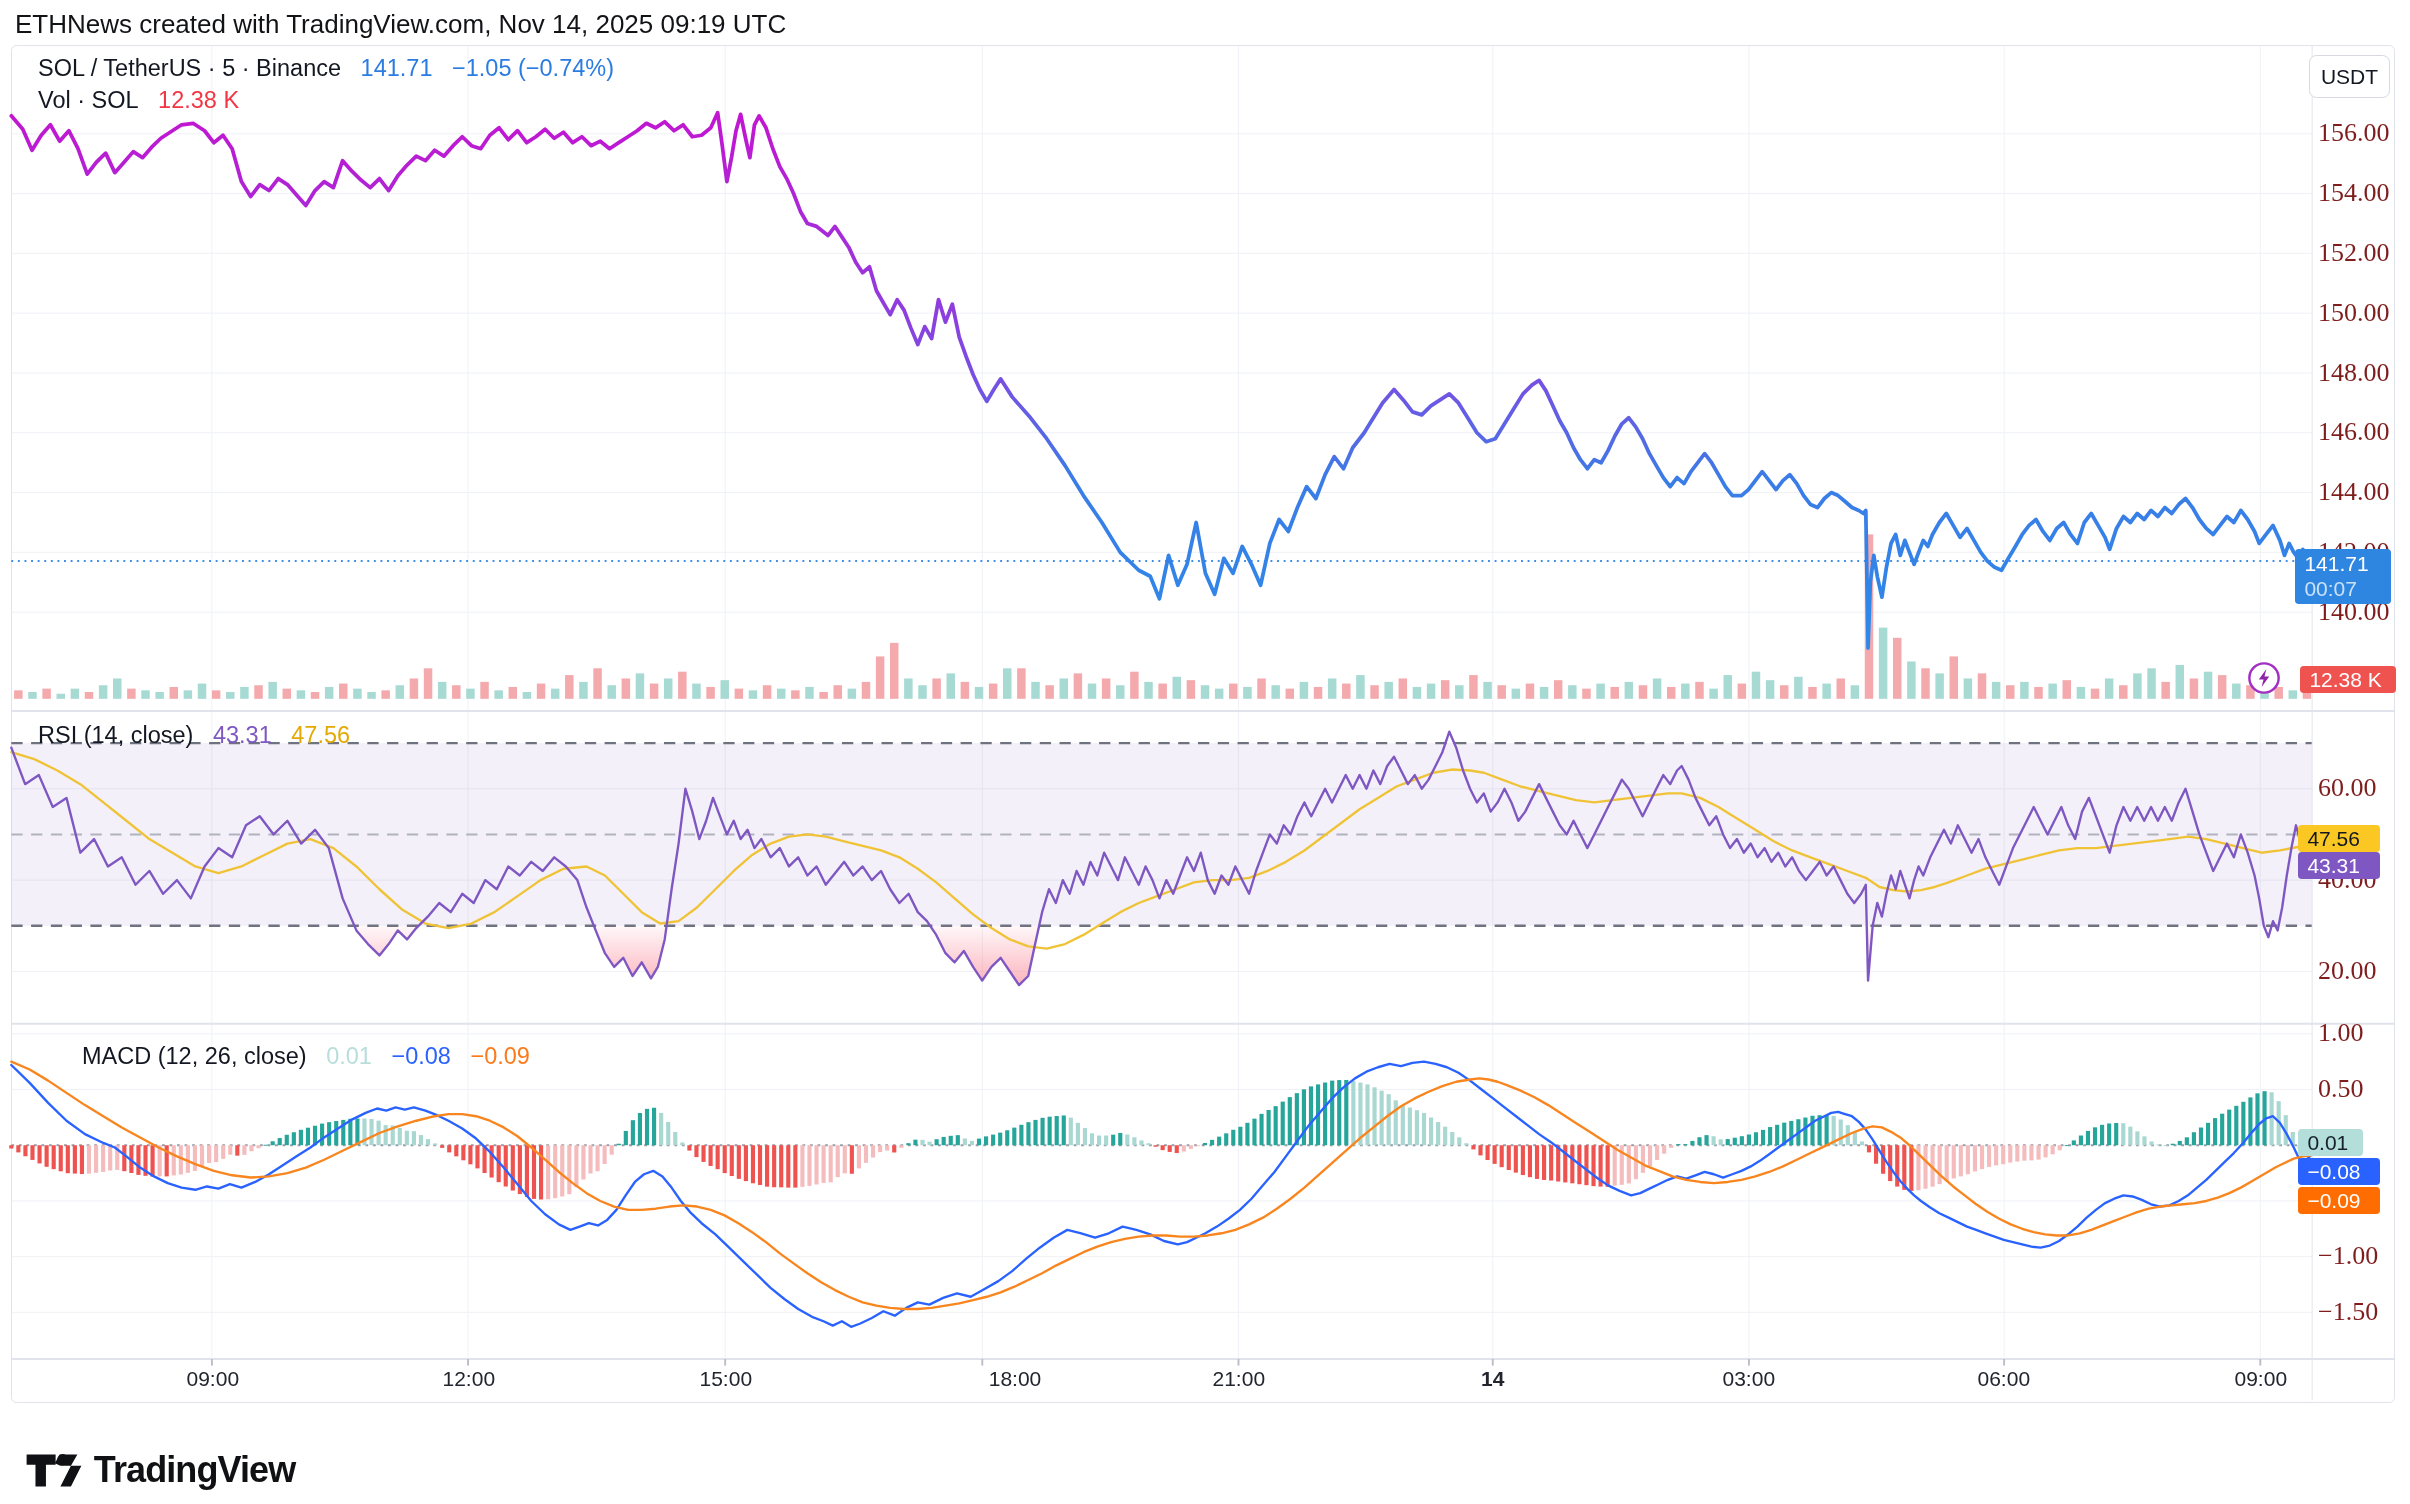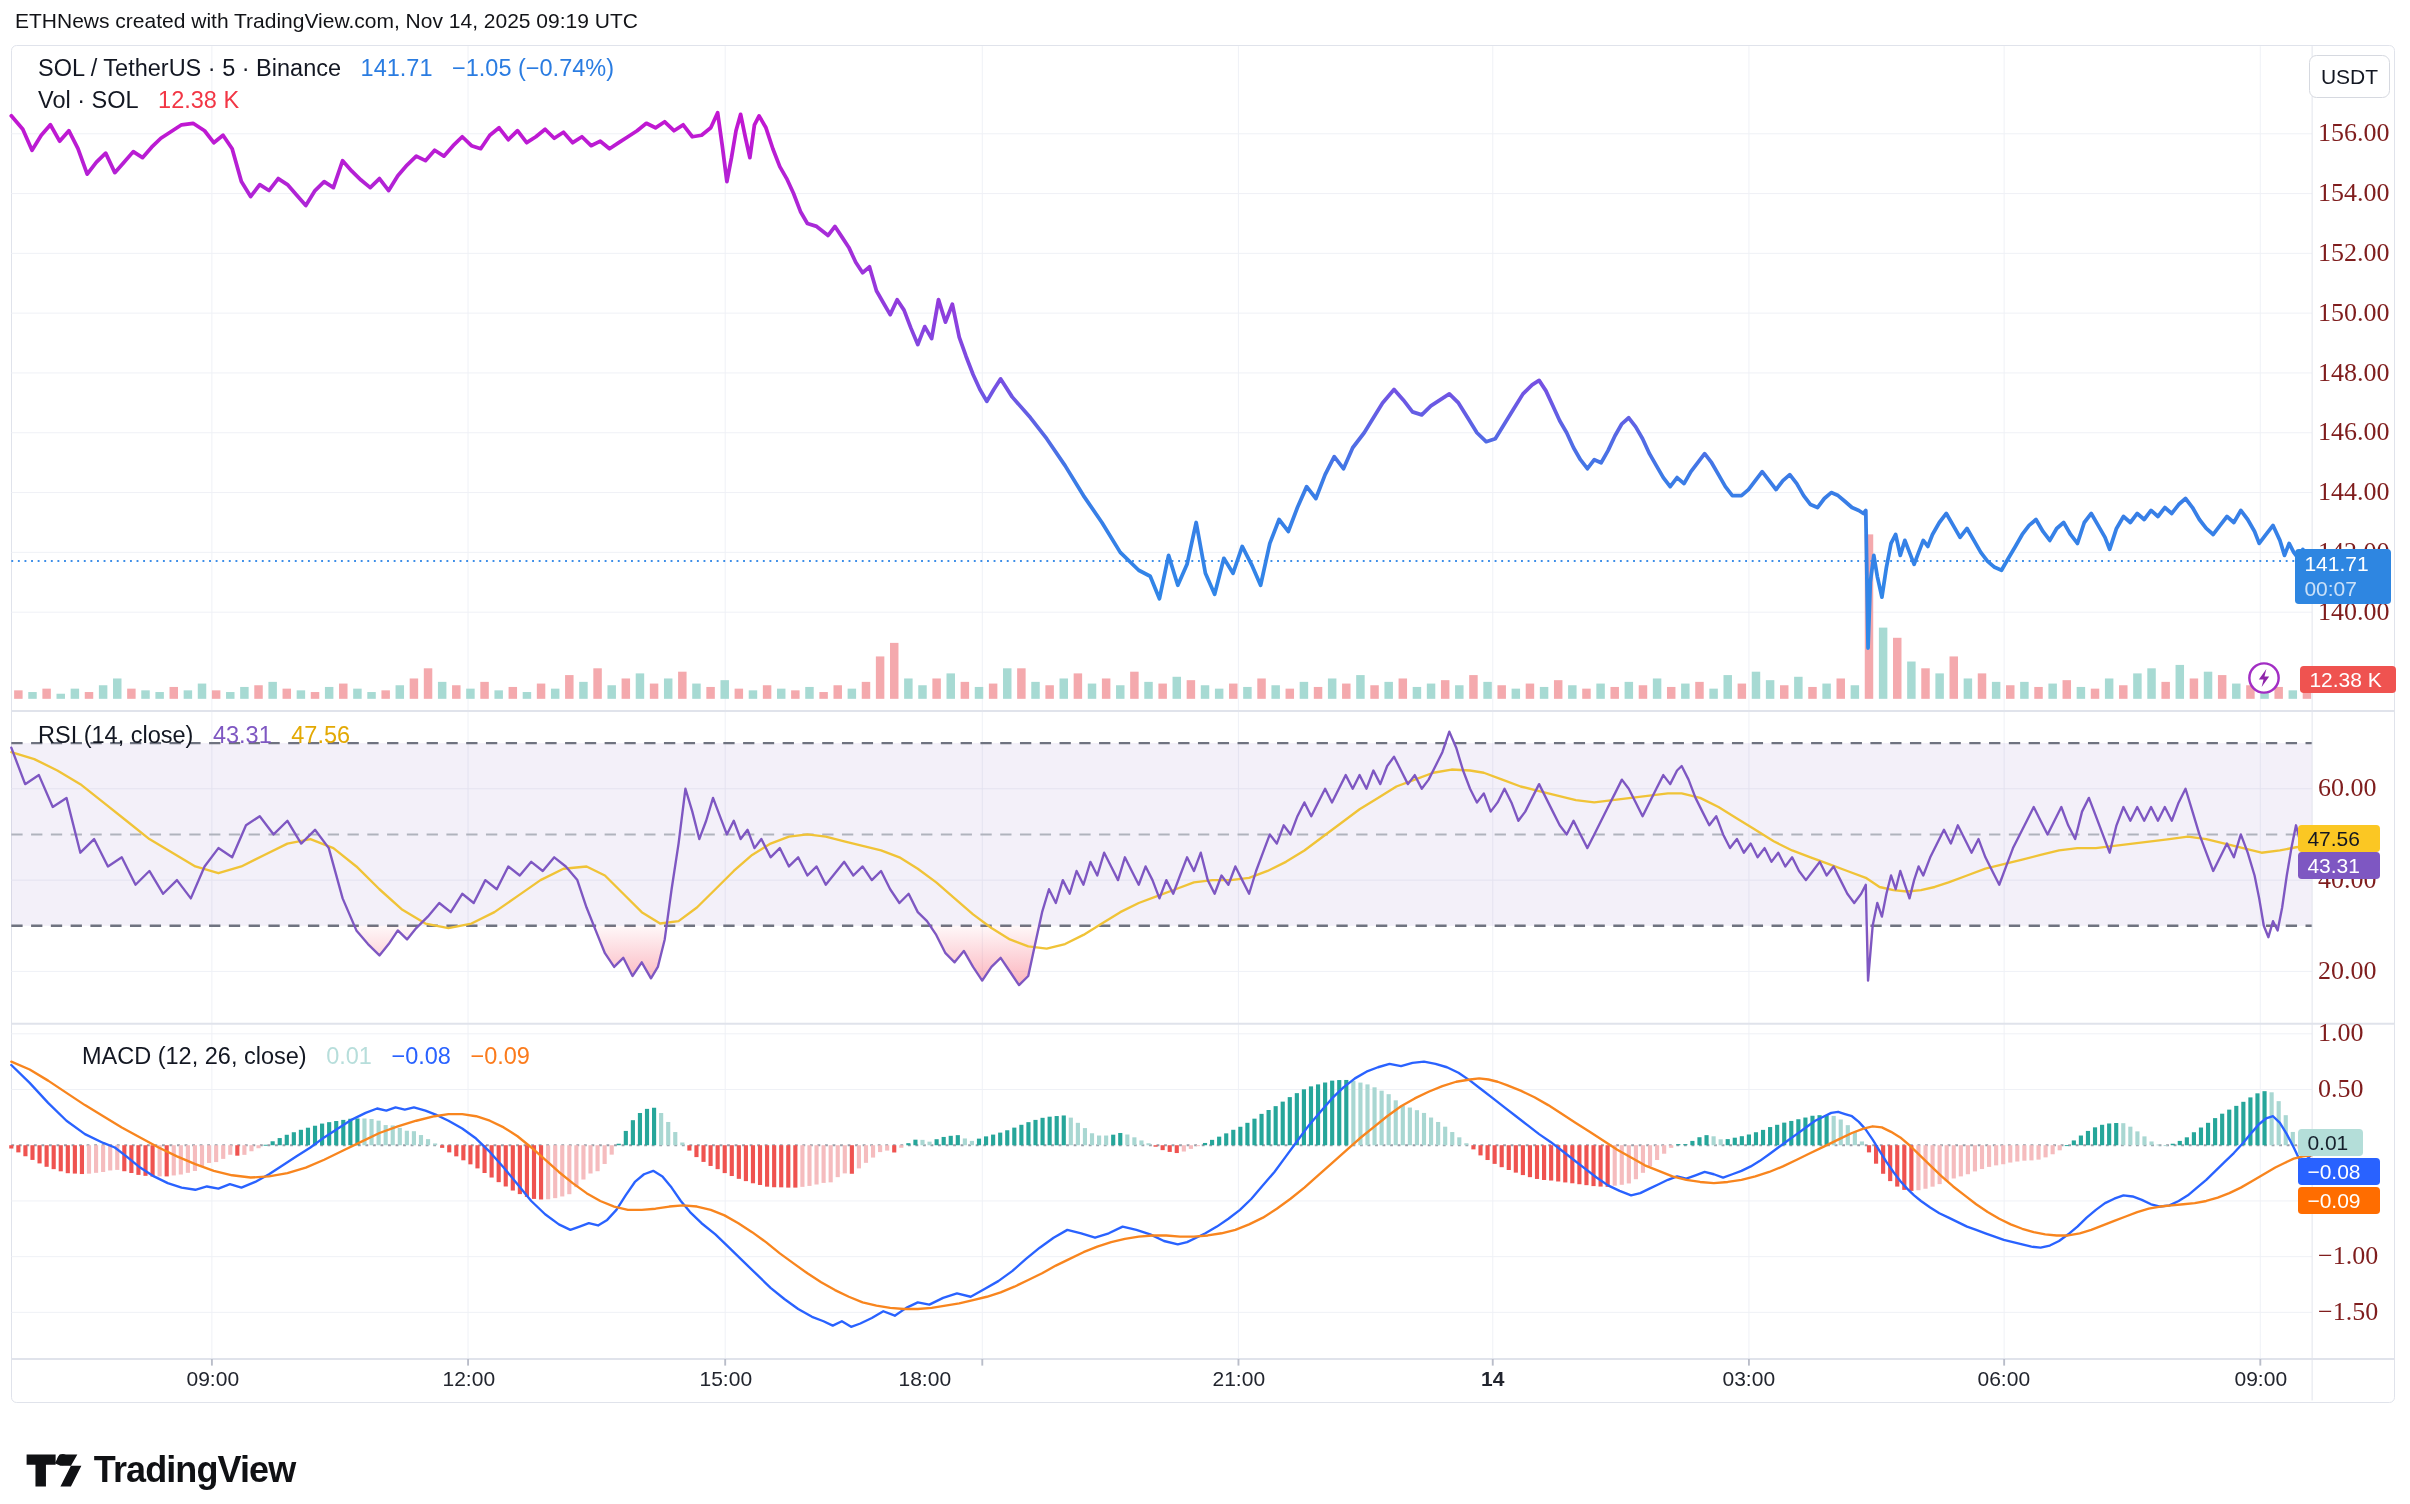--- a/index.html
+++ b/index.html
@@ -1,18 +1,18 @@
 <!DOCTYPE html>
 <html style="font-size:15px"><head>
 <meta charset="utf-8">
 <style>
   html,body{margin:0;padding:0;background:#fff;}
   body{width:2411px;height:1505px;overflow:hidden;font-family:"Liberation Sans",sans-serif;color:#131722;position:relative;}
   .abs{position:absolute;}
-  #header-note{left:15px;top:9.4px;font-size:21px;font-weight:500;color:#121317;}
+  #header-note{left:15px;top:9.4px;font-size:26px;font-weight:500;color:#121317;}
   #widget{left:11.3px;top:45px;width:2382px;height:1356px;border:0.9px solid #e0e3eb;border-radius:5.6px;background:#fff;}
   #chart-canvas{left:0;top:0;width:2411px;height:1505px;pointer-events:none;}
   .legend{font-size:23.5px;font-weight:500;white-space:nowrap;}
   .legend span{margin-right:13px;}
   #legend-symbol-row{left:38px;top:55px;}
   #legend-vol-row{left:38px;top:87px;}
   #legend-rsi{left:38px;top:722px;}
   #legend-macd{left:38px;top:1043px;margin-left:44px;}
   .t-dark{color:#131722;}
   .t-blue{color:#2a7ce1;}
@@ -655,21 +655,21 @@
 <div class="vlabel" id="rsi-ma-label">47.56</div>
 <div class="vlabel" id="rsi-main-label">43.31</div>
 <div class="vlabel" id="macd-hist-label">0.01</div>
 <div class="vlabel" id="macd-macd-label">−0.08</div>
 <div class="vlabel" id="macd-signal-label">−0.09</div>
 
 <div class="abs" id="time-axis">
     <div class="tlabel" style="left: 201px;">09:00</div>
     <div class="tlabel" style="left: 457px;">12:00</div>
     <div class="tlabel" style="left: 714px;">15:00</div>
-    <div class="tlabel" style="left: 913px;">18:00</div>
+    <div class="tlabel" style="left: 987px; text-align: right;">18:00</div>
     <div class="tlabel" style="left: 1227px;">21:00</div>
     <div class="tlabel bold" style="left: 1481px;">14</div>
     <div class="tlabel" style="left: 1737px;">03:00</div>
     <div class="tlabel" style="left: 1992px;">06:00</div>
     <div class="tlabel" style="left: 2249px;">09:00</div>
   </div>
 
 <div class="abs" id="lightning-btn">
   <svg width="34" height="34" viewBox="0 0 36 36">
     <circle cx="18" cy="18" r="15.5" fill="#fff" stroke="#a22ec4" stroke-width="2.6"></circle>

